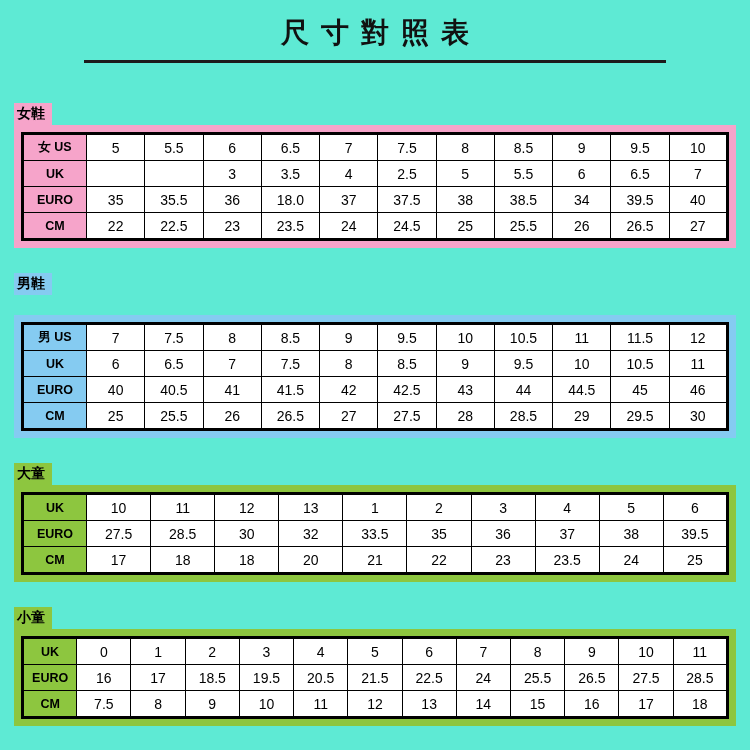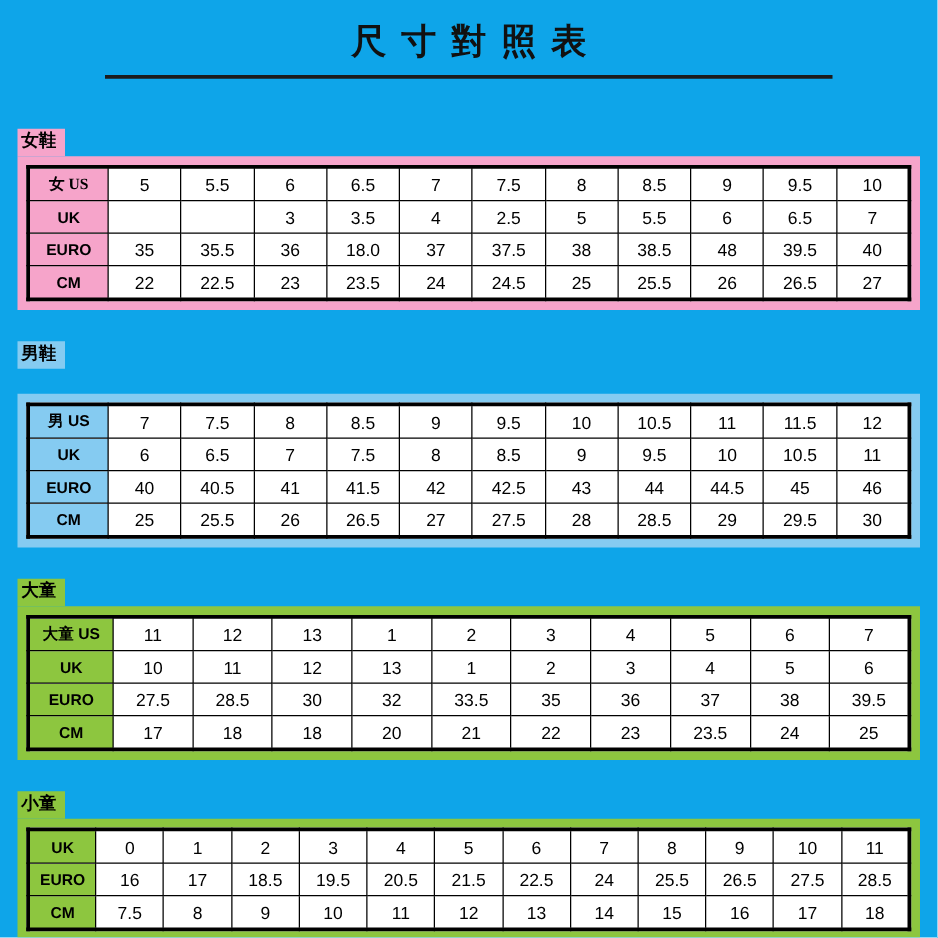--- a/index.html
+++ b/index.html
@@ -7,21 +7,21 @@
     padding: 0;
     background: #ffffff;
     font-family: "Liberation Sans", "DejaVu Sans", sans-serif;
     color: #000;
   }
   .page {
     width: 750px;
     height: 750px;
     box-sizing: border-box;
     padding: 10px 14px 0 14px;
-    background: #0ea5e9;
+    background: #5eead4;
     overflow: hidden;
   }
   .page-title {
     text-align: center;
     font-size: 28px;
     font-weight: bold;
     letter-spacing: 12px;
     padding-left: 12px; 
     margin: 4px 0 8px 0;
     color: #111;
@@ -75,21 +75,21 @@
 
   <div class="page-title">尺寸對照表</div>
   <div class="title-rule"></div>
 
   <div class="section">
     <span class="section-tab" style="background: rgb(246, 164, 202);">女鞋</span>
     <div class="section-frame" style="background: rgb(246, 164, 202);">
       <table class="size-table">
           <tbody>
             <tr>
-              <td class="rowlabel" style="background: rgb(246, 164, 202); width: 62px; font-family: Liberation Serif, serif;">女 US</td>
+              <td class="rowlabel" style="background: rgb(246, 164, 202); width: 62px;">女 US</td>
               <td>5</td>
               <td>5.5</td>
               <td>6</td>
               <td>6.5</td>
               <td>7</td>
               <td>7.5</td>
               <td>8</td>
               <td>8.5</td>
               <td>9</td>
               <td>9.5</td>
@@ -112,21 +112,21 @@
             <tr>
               <td class="rowlabel" style="background: rgb(246, 164, 202);">EURO</td>
               <td>35</td>
               <td>35.5</td>
               <td>36</td>
               <td>18.0</td>
               <td>37</td>
               <td>37.5</td>
               <td>38</td>
               <td>38.5</td>
-              <td>48</td>
+              <td>34</td>
               <td>39.5</td>
               <td>40</td>
             </tr>
             <tr>
               <td class="rowlabel" style="background: rgb(246, 164, 202);">CM</td>
               <td>22</td>
               <td>22.5</td>
               <td>23</td>
               <td>23.5</td>
               <td>24</td>
@@ -206,33 +206,20 @@
           </tbody>
         </table>
     </div>
   </div>
 
   <div class="section">
     <span class="section-tab" style="background: rgb(141, 198, 63);">大童</span>
     <div class="section-frame" style="background: rgb(141, 198, 63);">
       <table class="size-table">
           <tbody>
-            <tr>
-              <td class="rowlabel" style="background: rgb(141, 198, 63); width: 66px;">大童 US</td>
-              <td>11</td>
-              <td>12</td>
-              <td>13</td>
-              <td>1</td>
-              <td>2</td>
-              <td>3</td>
-              <td>4</td>
-              <td>5</td>
-              <td>6</td>
-              <td>7</td>
-            </tr>
             <tr>
               <td class="rowlabel" style="background: rgb(141, 198, 63);">UK</td>
               <td>10</td>
               <td>11</td>
               <td>12</td>
               <td>13</td>
               <td>1</td>
               <td>2</td>
               <td>3</td>
               <td>4</td>

